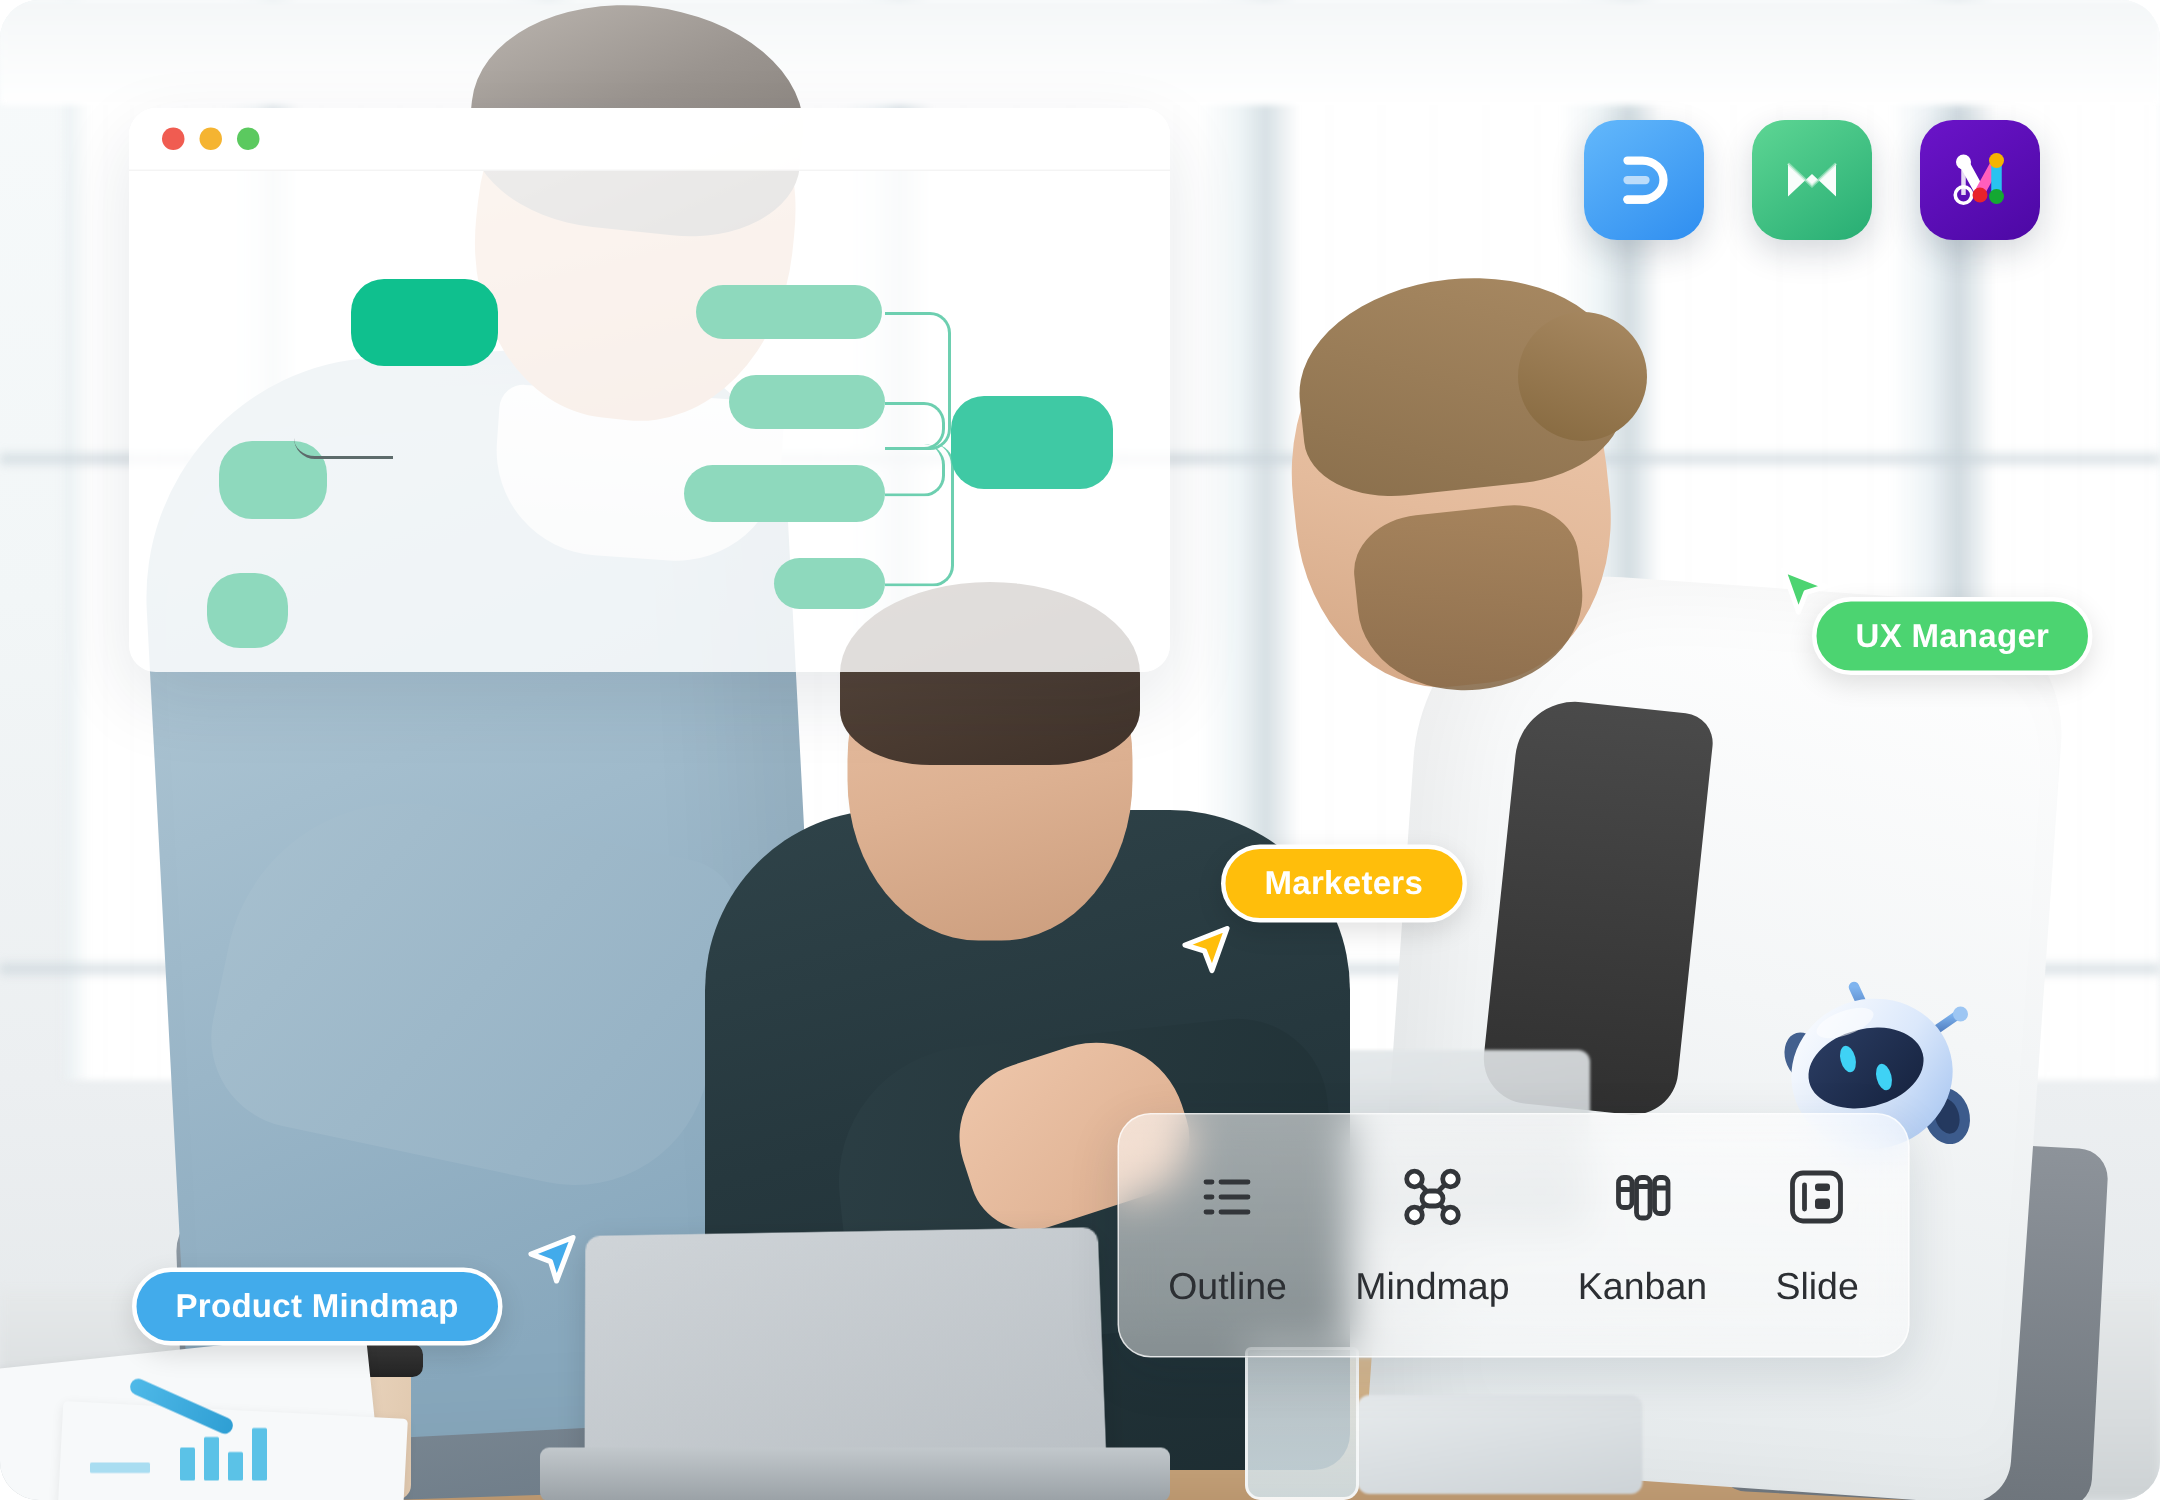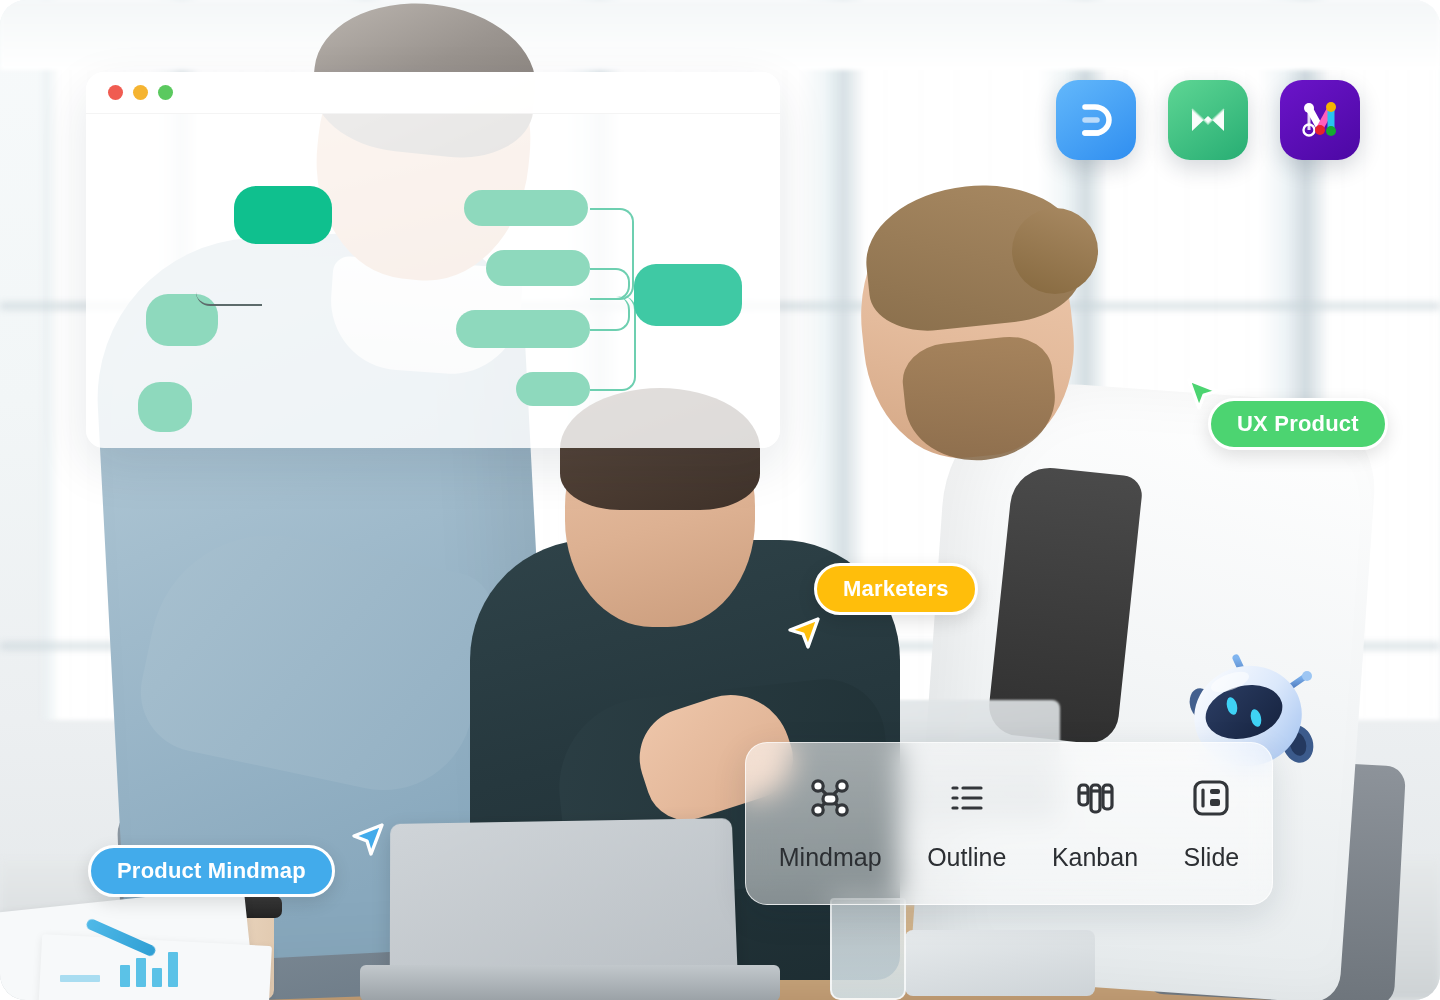--- a/index.html
+++ b/index.html
@@ -408,21 +408,21 @@
       <circle cx="37" cy="37" r="5" fill="#14a832"></circle>
     </svg>
   </div>
 
   <div class="cursor" style="left:1182px;top:374px;">
     <svg width="44" height="44" viewBox="0 0 44 44">
       <path d="M7 6 L35 17 L22 21 L17 34 Z" fill="#4cd471" stroke="#ffffff" stroke-width="3.4" stroke-linejoin="round"></path>
     </svg>
   </div>
   <div class="badge" style="left:1208px;top:398px;background:#4cd471;">
-    <span>UX Product</span>
+    <span>UX Manager</span>
   </div>
 
   <div class="badge" style="left:814px;top:563px;background:#ffbe0b;">
     <span>Marketers</span>
   </div>
   <div class="cursor" style="left:781px;top:608px;">
     <svg width="44" height="44" viewBox="0 0 44 44">
       <path d="M37 11 L9 22 L22 26 L27 39 Z" fill="#ffbe0b" stroke="#ffffff" stroke-width="3.4" stroke-linejoin="round"></path>
     </svg>
   </div>
@@ -465,48 +465,48 @@
       <ellipse cx="68" cy="64" rx="5" ry="9" fill="#3fd2f5" transform="rotate(-14 68 64)"></ellipse>
       <ellipse cx="42" cy="28" rx="20" ry="8" fill="#ffffff" opacity=".55" transform="rotate(-20 42 28)"></ellipse>
     </svg>
   </div>
 
   <div class="toolbar">
 
     <div class="tool">
       <span>
         <svg width="46" height="46" viewBox="0 0 46 46">
+          <g stroke="#33363a" stroke-width="3.2" stroke-linecap="round">
+            <line x1="9" y1="13" x2="13" y2="13"></line>
+            <line x1="19" y1="13" x2="37" y2="13"></line>
+            <line x1="9" y1="23" x2="13" y2="23"></line>
+            <line x1="19" y1="23" x2="37" y2="23"></line>
+            <line x1="9" y1="33" x2="13" y2="33"></line>
+            <line x1="19" y1="33" x2="37" y2="33"></line>
+          </g>
+        </svg>
+      </span>
+      <span class="tool-label">Outline</span>
+    </div>
+
+    <div class="tool">
+      <span>
+        <svg width="46" height="46" viewBox="0 0 46 46">
           <g fill="none" stroke="#33363a" stroke-width="3.2">
             <line x1="15" y1="15" x2="31" y2="31"></line>
             <line x1="31" y1="15" x2="15" y2="31"></line>
             <rect x="16" y="19" width="14" height="10" rx="5" fill="#ffffff"></rect>
             <circle cx="11" cy="11" r="5.2" fill="#ffffff"></circle>
             <circle cx="35" cy="11" r="5.2" fill="#ffffff"></circle>
             <circle cx="11" cy="35" r="5.2" fill="#ffffff"></circle>
             <circle cx="35" cy="35" r="5.2" fill="#ffffff"></circle>
           </g>
         </svg>
       </span>
       <span class="tool-label">Mindmap</span>
-    </div>
-
-    <div class="tool">
-      <span>
-        <svg width="46" height="46" viewBox="0 0 46 46">
-          <g stroke="#33363a" stroke-width="3.2" stroke-linecap="round">
-            <line x1="9" y1="13" x2="13" y2="13"></line>
-            <line x1="19" y1="13" x2="37" y2="13"></line>
-            <line x1="9" y1="23" x2="13" y2="23"></line>
-            <line x1="19" y1="23" x2="37" y2="23"></line>
-            <line x1="9" y1="33" x2="13" y2="33"></line>
-            <line x1="19" y1="33" x2="37" y2="33"></line>
-          </g>
-        </svg>
-      </span>
-      <span class="tool-label">Outline</span>
     </div>
 
     <div class="tool">
       <span>
         <svg width="46" height="46" viewBox="0 0 46 46">
           <g fill="none" stroke="#33363a" stroke-width="3.2">
             <rect x="7" y="10" width="9" height="20" rx="3.5"></rect>
             <line x1="7" y1="18" x2="16" y2="18"></line>
             <rect x="19" y="10" width="9" height="27" rx="3.5"></rect>
             <line x1="19" y1="16" x2="28" y2="16"></line>

